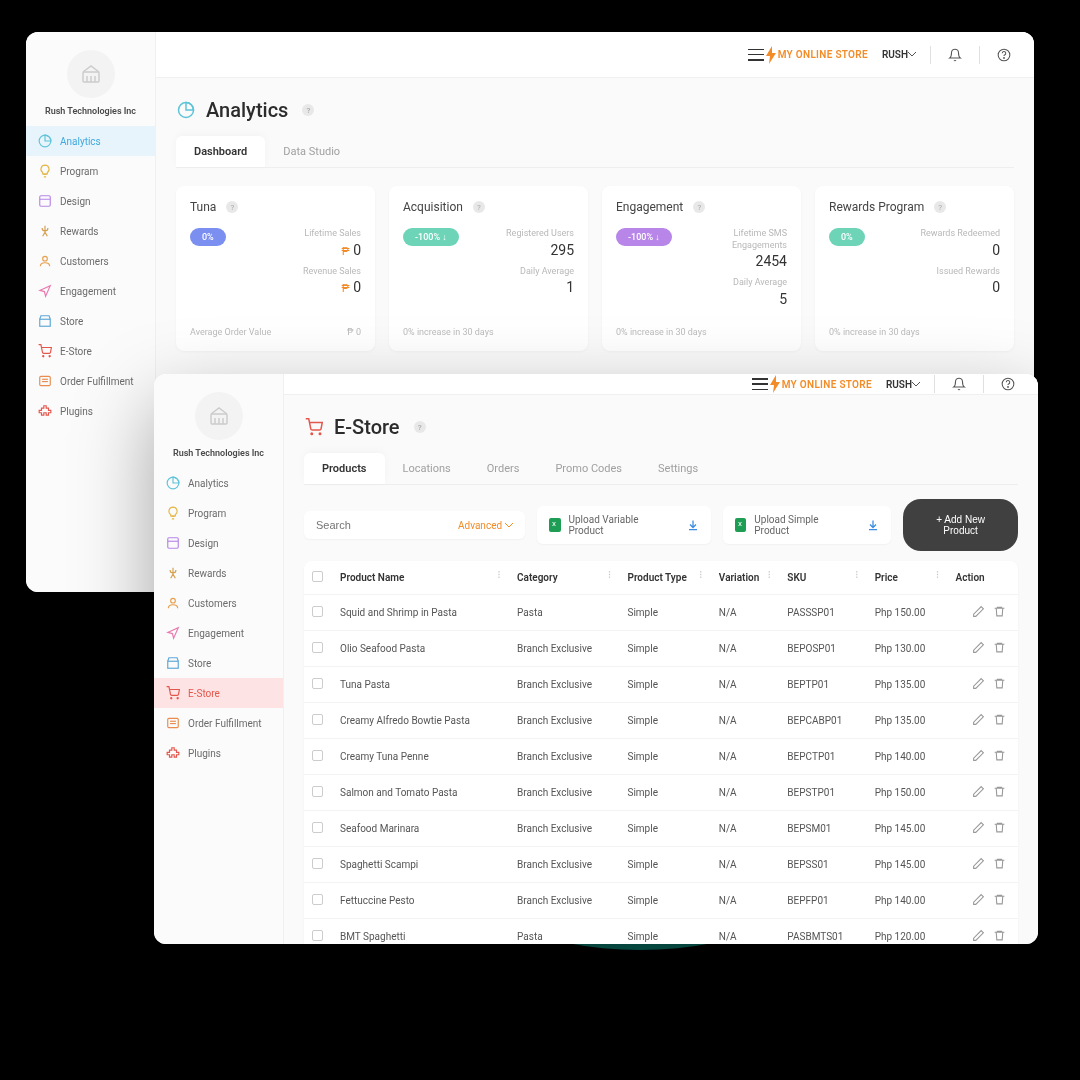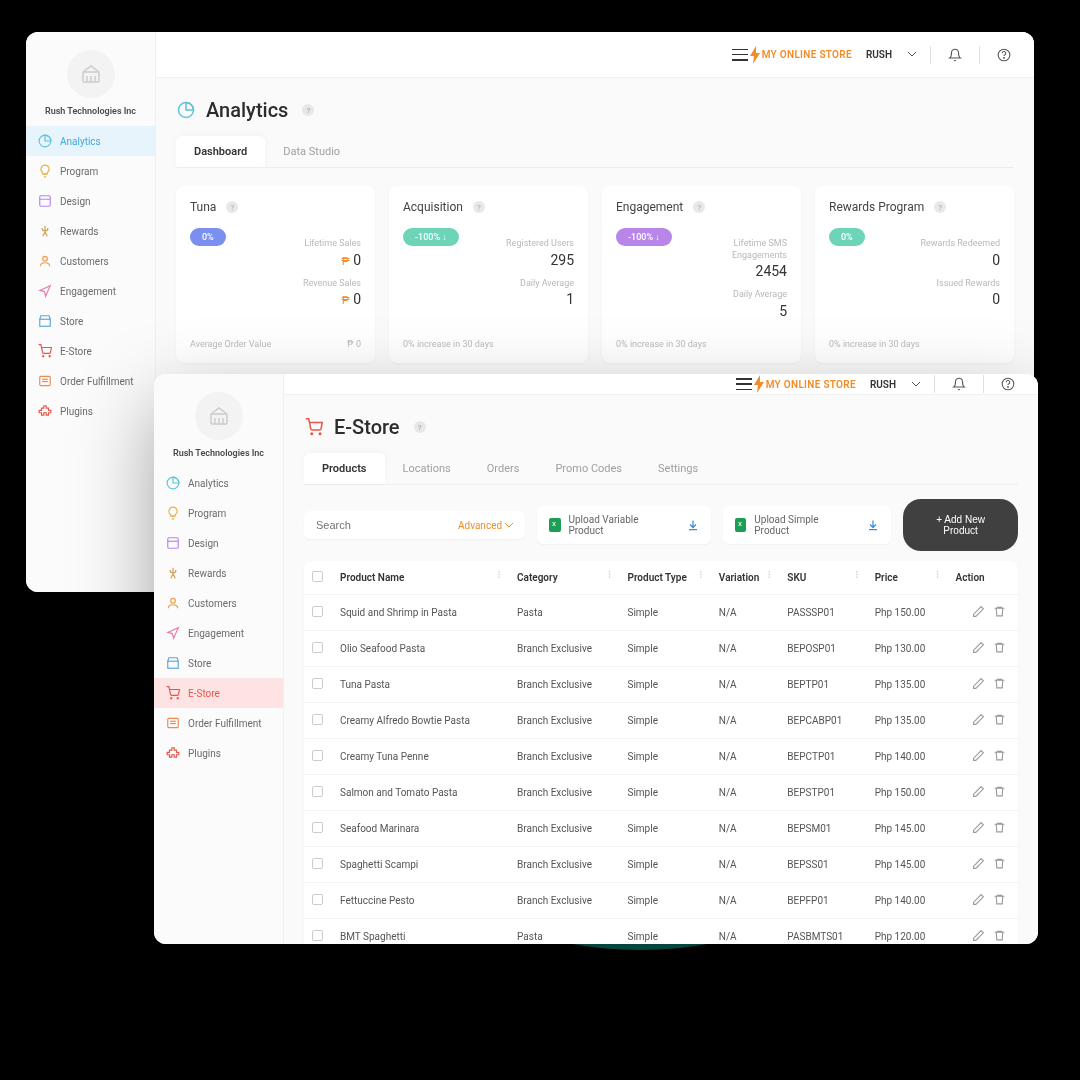--- a/index.html
+++ b/index.html
@@ -40,21 +40,21 @@
 .topbar {
   height: 46px; background: #fff; display: flex; align-items: center;
   justify-content: flex-end; padding: 0 20px; border-bottom: 1px solid #f0f0f0;
 }
 .topbar-left { display: flex; align-items: center; gap: 20px; }
 .hamburger { width: 16px; height: 12px; display: flex; flex-direction: column; justify-content: space-between; cursor: pointer; }
 .hamburger span { height: 1.5px; background: #333; }
 .brand-icon { font-size: 16px; color: #f28c28; }
 .topbar-right { display: flex; align-items: center; gap: 14px; font-size: 10px; }
 .store-link { color: #f28c28; font-weight: 600; letter-spacing: .3px; }
-.dropdown-label { color: #333; font-weight: 600; display: flex; align-items: center; gap: 16px; }
+.dropdown-label { color: #333; font-weight: 600; display: flex; align-items: center; gap: 0; }
 .divider { width: 1px; height: 18px; background: #e0e0e0; }
 .icon-btn { width: 20px; height: 20px; display: flex; align-items: center; justify-content: center; cursor: pointer; color: #555; }
 .page-header { padding: 20px 20px 0; }
 .page-title { display: flex; align-items: center; gap: 10px; font-size: 20px; font-weight: 500; color: #2c2c2c; }
 .page-title-icon { width: 20px; height: 20px; display: flex; align-items: center; justify-content: center; }
 .help-dot { width: 12px; height: 12px; border-radius: 50%; background: #e8e8e8; display: inline-flex; align-items: center; justify-content: center; font-size: 8px; color: #aaa; margin-left: 4px; }
 .tabs { display: flex; gap: 0; margin-top: 14px; border-bottom: 1px solid #eee; }
 .tab { padding: 9px 18px; font-size: 11px; color: #a0a0a0; cursor: pointer; border-radius: 6px 6px 0 0; }
 .tab.active { background: #fff; color: #333; font-weight: 600; box-shadow: 0 -2px 8px rgba(0,0,0,.03); }
 .cards { display: flex; gap: 14px; padding: 18px 20px; }
@@ -67,21 +67,21 @@
 .card-body { display: flex; gap: 10px; }
 .badge {
   padding: 4px 12px; border-radius: 12px; color: #fff; font-size: 9px;
   font-weight: 500; display: inline-flex; align-items: center; gap: 3px;
   align-self: flex-start;
 }
 .badge.blue { background: #7b8ff0; }
 .badge.green { background: #6dd4b8; }
 .badge.purple { background: #b786e8; }
 .metric-col { flex: 1; text-align: right; }
-.metric-label { font-size: 9px; color: #b8b8b8; line-height: 1.3; margin-top: 10px; }
+.metric-label { font-size: 9px; color: #b8b8b8; line-height: 1.3; }
 .metric-value { font-size: 14px; color: #333; margin-top: 2px; margin-bottom: 8px; }
 .metric-value .peso { color: #f28c28; font-size: 11px; }
 .card-footer { margin-top: auto; padding-top: 12px; font-size: 9px; color: #bbb; display: flex; justify-content: space-between; align-items: center; }
 .toolbar { display: flex; gap: 12px; padding: 14px 20px 10px; align-items: center; }
 .search-box {
   flex: 1; display: flex; align-items: center; background: #fff; border-radius: 6px;
   padding: 8px 12px; box-shadow: 0 1px 2px rgba(0,0,0,.04);
 }
 .search-box input { border: none; outline: none; font-size: 11px; flex: 1; color: #666; background: transparent; }
 .adv-link { color: #f28c28; font-size: 10px; display: flex; align-items: center; gap: 3px; cursor: pointer; }

